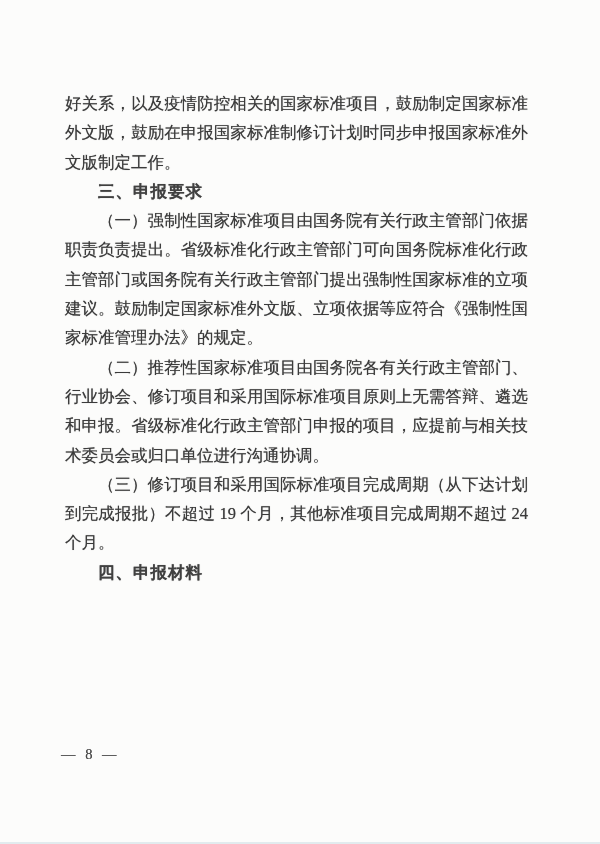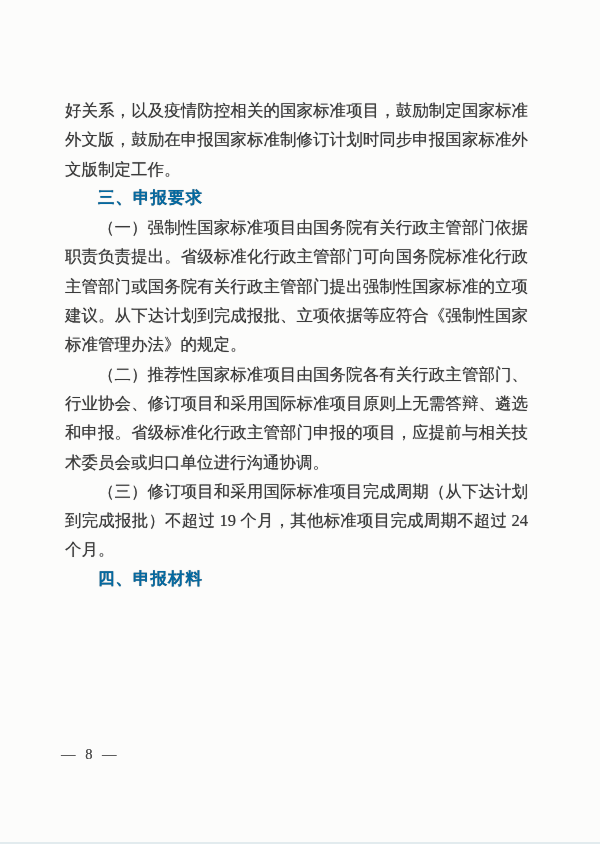--- a/index.html
+++ b/index.html
@@ -21,58 +21,58 @@
     position: absolute;
     left: 0;
     bottom: 0;
     width: 100%;
     height: 2px;
     background: #e2ebee;
   }
   .content {
     position: absolute;
     left: 65px;
-    top: 96px;
+    top: 89px;
     width: 463px;
     font-size: 16.5px;
     line-height: 29.3px;
     color: #3b3b3b;
     text-align: justify;
     text-shadow: 0 0 0.7px rgba(70, 70, 70, 0.75);
   }
   .content p {
     margin: 0;
     padding: 0;
   }
   .content p.indent {
     text-indent: 2em;
   }
   .content p.heading {
-    font-family: Liberation Mono, monospace;
+    font-family: Liberation Serif, serif;
     font-weight: bold;
-    color: #0369a1;
+    color: #404040;
     letter-spacing: 1px;
   }
   .page-number {
     position: absolute;
     left: 61px;
     top: 746px;
     font-family: "Liberation Serif", "DejaVu Serif", serif;
     font-size: 14.5px;
     letter-spacing: 3px;
     color: #474747;
     text-shadow: 0 0 0.6px rgba(70, 70, 70, 0.7);
   }
 </style>
 </head>
 <body>
 
 <div class="page">
   <div class="content">
     <p class="body">好关系，以及疫情防控相关的国家标准项目，鼓励制定国家标准外文版，鼓励在申报国家标准制修订计划时同步申报国家标准外文版制定工作。</p>
     <p class="heading indent">三、申报要求</p>
-    <p class="body indent">（一）强制性国家标准项目由国务院有关行政主管部门依据职责负责提出。省级标准化行政主管部门可向国务院标准化行政主管部门或国务院有关行政主管部门提出强制性国家标准的立项建议。从下达计划到完成报批、立项依据等应符合《强制性国家标准管理办法》的规定。</p>
+    <p class="body indent">（一）强制性国家标准项目由国务院有关行政主管部门依据职责负责提出。省级标准化行政主管部门可向国务院标准化行政主管部门或国务院有关行政主管部门提出强制性国家标准的立项建议。鼓励制定国家标准外文版、立项依据等应符合《强制性国家标准管理办法》的规定。</p>
     <p class="body indent">（二）推荐性国家标准项目由国务院各有关行政主管部门、行业协会、修订项目和采用国际标准项目原则上无需答辩、遴选和申报。省级标准化行政主管部门申报的项目，应提前与相关技术委员会或归口单位进行沟通协调。</p>
     <p class="body indent">（三）修订项目和采用国际标准项目完成周期（从下达计划到完成报批）不超过 19 个月，其他标准项目完成周期不超过 24 个月。</p>
     <p class="heading indent">四、申报材料</p>
   </div>
   <div class="page-number">— 8 —</div>
 </div>
 
 </body></html>

